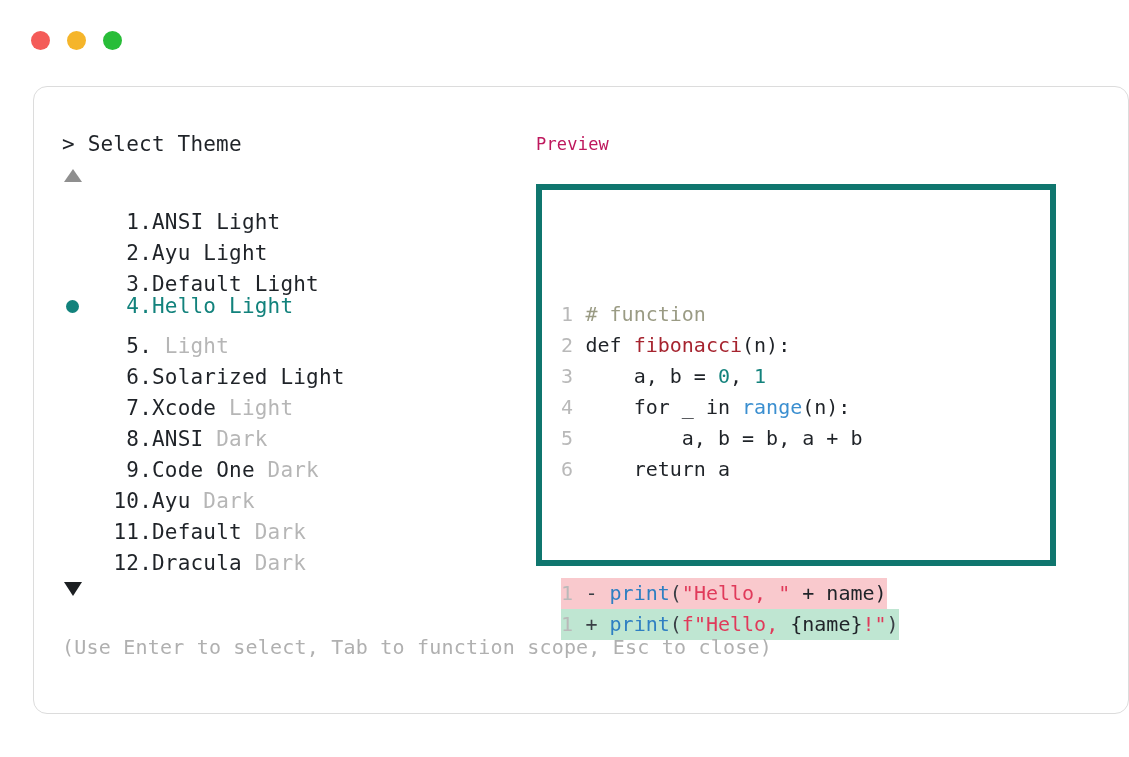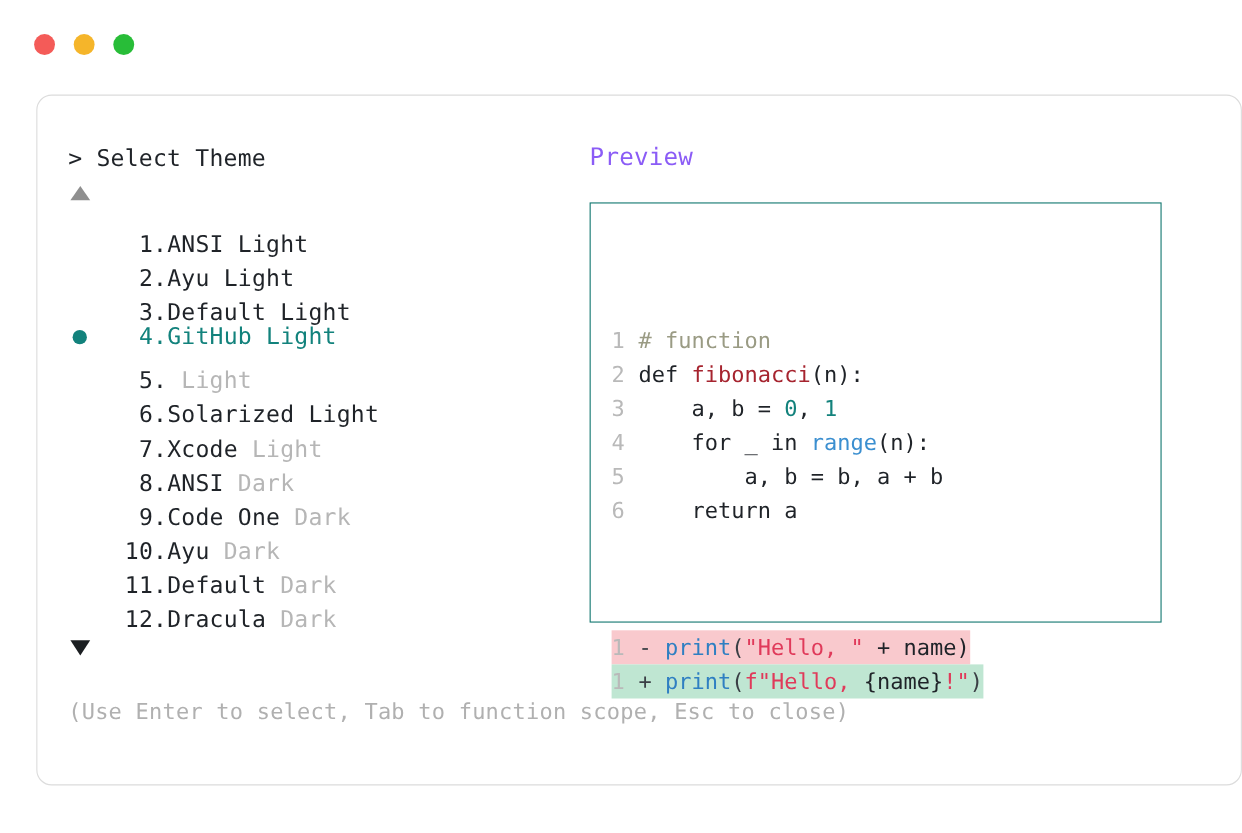--- a/index.html
+++ b/index.html
@@ -128,31 +128,31 @@
   .theme-row.selected .variant { color: #12827c; }
 
   
   .right-col {
     position: absolute;
     left: 502px;
     top: 44px;
     width: 520px;
   }
   .preview-title {
-    font-size: 22px;
+    font-size: 17px;
     line-height: 26px;
-    color: #8b5cf6;
+    color: #be185d;
     letter-spacing: 0.2px;
   }
   .preview-box {
     margin-top: 27px;
     width: 520px;
     height: 382px;
     box-sizing: border-box;
-    border: 1px solid #0f766e;
+    border: 6px solid #0f766e;
     background: #ffffff;
     position: relative;
   }
   .code {
     position: absolute;
     left: 19px;
     top: 47px;
     right: 4px;
     font-size: 20px;
     line-height: 31px;
@@ -205,21 +205,21 @@
   <div class="panel-inner">
 
     <div class="left-col">
       <div class="prompt-line">&gt; Select Theme</div>
       <div class="scroll-arrow arrow-up"></div>
 
       <div class="theme-list">
           <div class="theme-row"><span class="bullet-cell"></span><span class="idx">1.</span><span class="name">ANSI</span><span class="variant strong"> Light</span></div>
           <div class="theme-row"><span class="bullet-cell"></span><span class="idx">2.</span><span class="name">Ayu</span><span class="variant strong"> Light</span></div>
           <div class="theme-row"><span class="bullet-cell"></span><span class="idx">3.</span><span class="name">Default</span><span class="variant strong"> Light</span></div>
-          <div class="theme-row selected"><span class="bullet-cell"><span class="bullet"></span></span><span class="idx">4.</span><span class="name">GitHub</span><span class="variant strong"> Light</span></div>
+          <div class="theme-row selected"><span class="bullet-cell"><span class="bullet"></span></span><span class="idx">4.</span><span class="name">Hello</span><span class="variant strong"> Light</span></div>
           <div class="theme-row"><span class="bullet-cell"></span><span class="idx">5.</span><span class="variant"> Light</span></div>
           <div class="theme-row"><span class="bullet-cell"></span><span class="idx">6.</span><span class="name">Solarized</span><span class="variant strong"> Light</span></div>
           <div class="theme-row"><span class="bullet-cell"></span><span class="idx">7.</span><span class="name">Xcode</span><span class="variant"> Light</span></div>
           <div class="theme-row"><span class="bullet-cell"></span><span class="idx">8.</span><span class="name">ANSI</span><span class="variant"> Dark</span></div>
           <div class="theme-row"><span class="bullet-cell"></span><span class="idx">9.</span><span class="name">Code One</span><span class="variant"> Dark</span></div>
           <div class="theme-row"><span class="bullet-cell"></span><span class="idx">10.</span><span class="name">Ayu</span><span class="variant"> Dark</span></div>
           <div class="theme-row"><span class="bullet-cell"></span><span class="idx">11.</span><span class="name">Default</span><span class="variant"> Dark</span></div>
           <div class="theme-row"><span class="bullet-cell"></span><span class="idx">12.</span><span class="name">Dracula</span><span class="variant"> Dark</span></div>
         </div>
 

